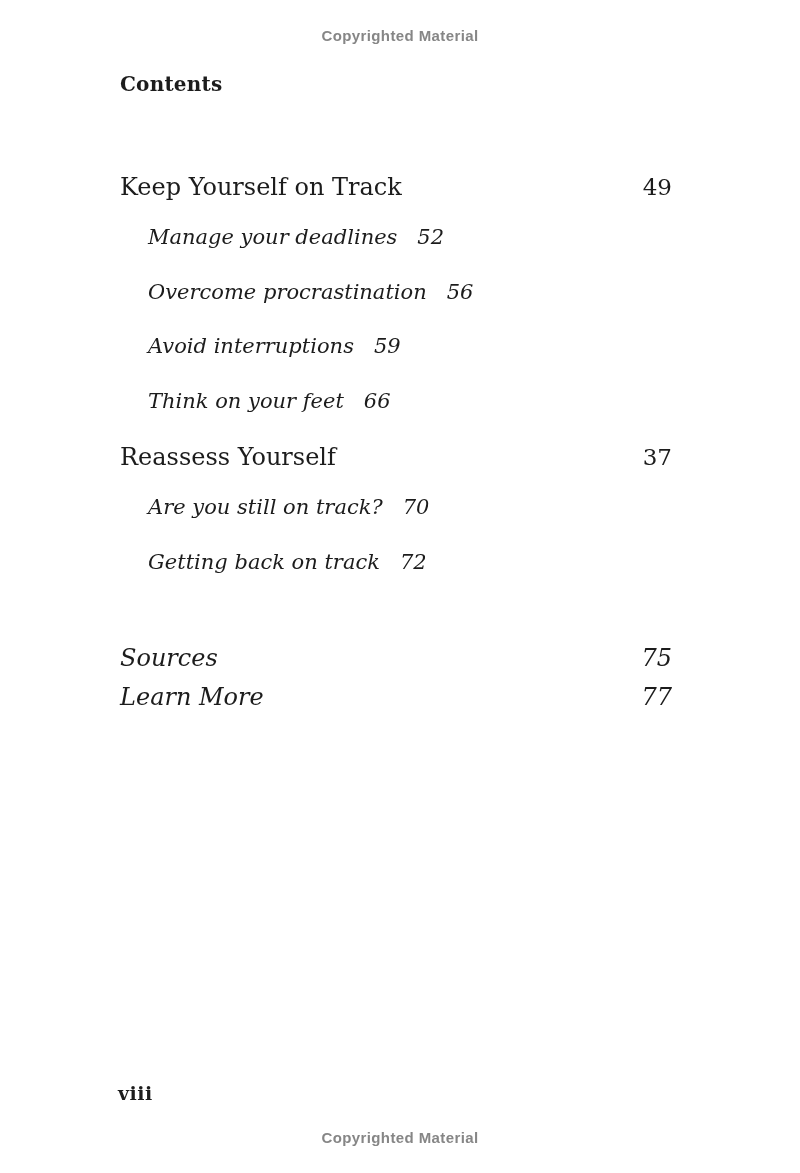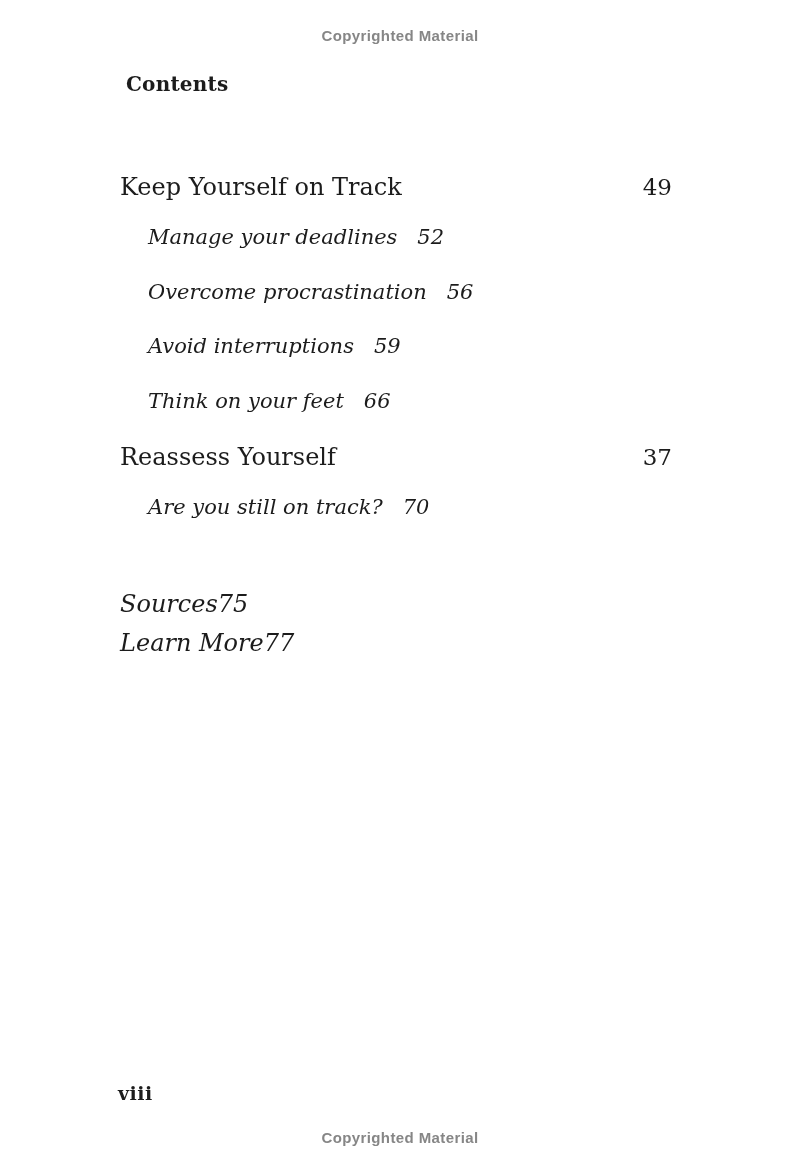--- a/index.html
+++ b/index.html
@@ -26,21 +26,20 @@
   }
   .copyright.top { top: 27px; }
   .copyright.bottom { top: 1129px; }
   .contents-heading {
     position: absolute;
     left: 120px;
     top: 72px;
     font-size: 20px;
     font-weight: bold;
     letter-spacing: 0.2px;
-    margin-left: 6px;
   }
   .toc {
     position: absolute;
     left: 120px;
     top: 172px;
     width: 552px;
   }
   .toc-section-heading {
     display: flex;
     justify-content: space-between;
@@ -65,21 +64,21 @@
   .toc-subsection .sub-page {
     margin-left: 20px;
     font-style: italic;
   }
   .toc-section + .toc-section { margin-top: 22px; }
   .back-matter {
     margin-top: 58px;
   }
   .back-matter-row {
     display: flex;
-    justify-content: flex-start;
+    justify-content: space-between;
     align-items: baseline;
     font-style: italic;
     font-size: 24px;
     line-height: 39px;
   }
   .folio {
     position: absolute;
     left: 118px;
     top: 1082px;
     font-size: 19px;
@@ -121,20 +120,23 @@
 
     <div class="toc-section">
       <div class="toc-section-heading">
         <span>Reassess Yourself</span>
         <span class="chapter-page">37</span>
       </div>
       <div class="toc-subsections">
         <div class="toc-subsection">
           <span>Are you still on track?</span><span class="sub-page">70</span>
         </div>
+        <div class="toc-subsection">
+          <span>Getting back on track</span><span class="sub-page">72</span>
+        </div>
       </div>
     </div>
 
     <div class="back-matter">
       <div class="back-matter-row">
         <span>Sources</span>
         <span>75</span>
       </div>
       <div class="back-matter-row">
         <span>Learn More</span>

